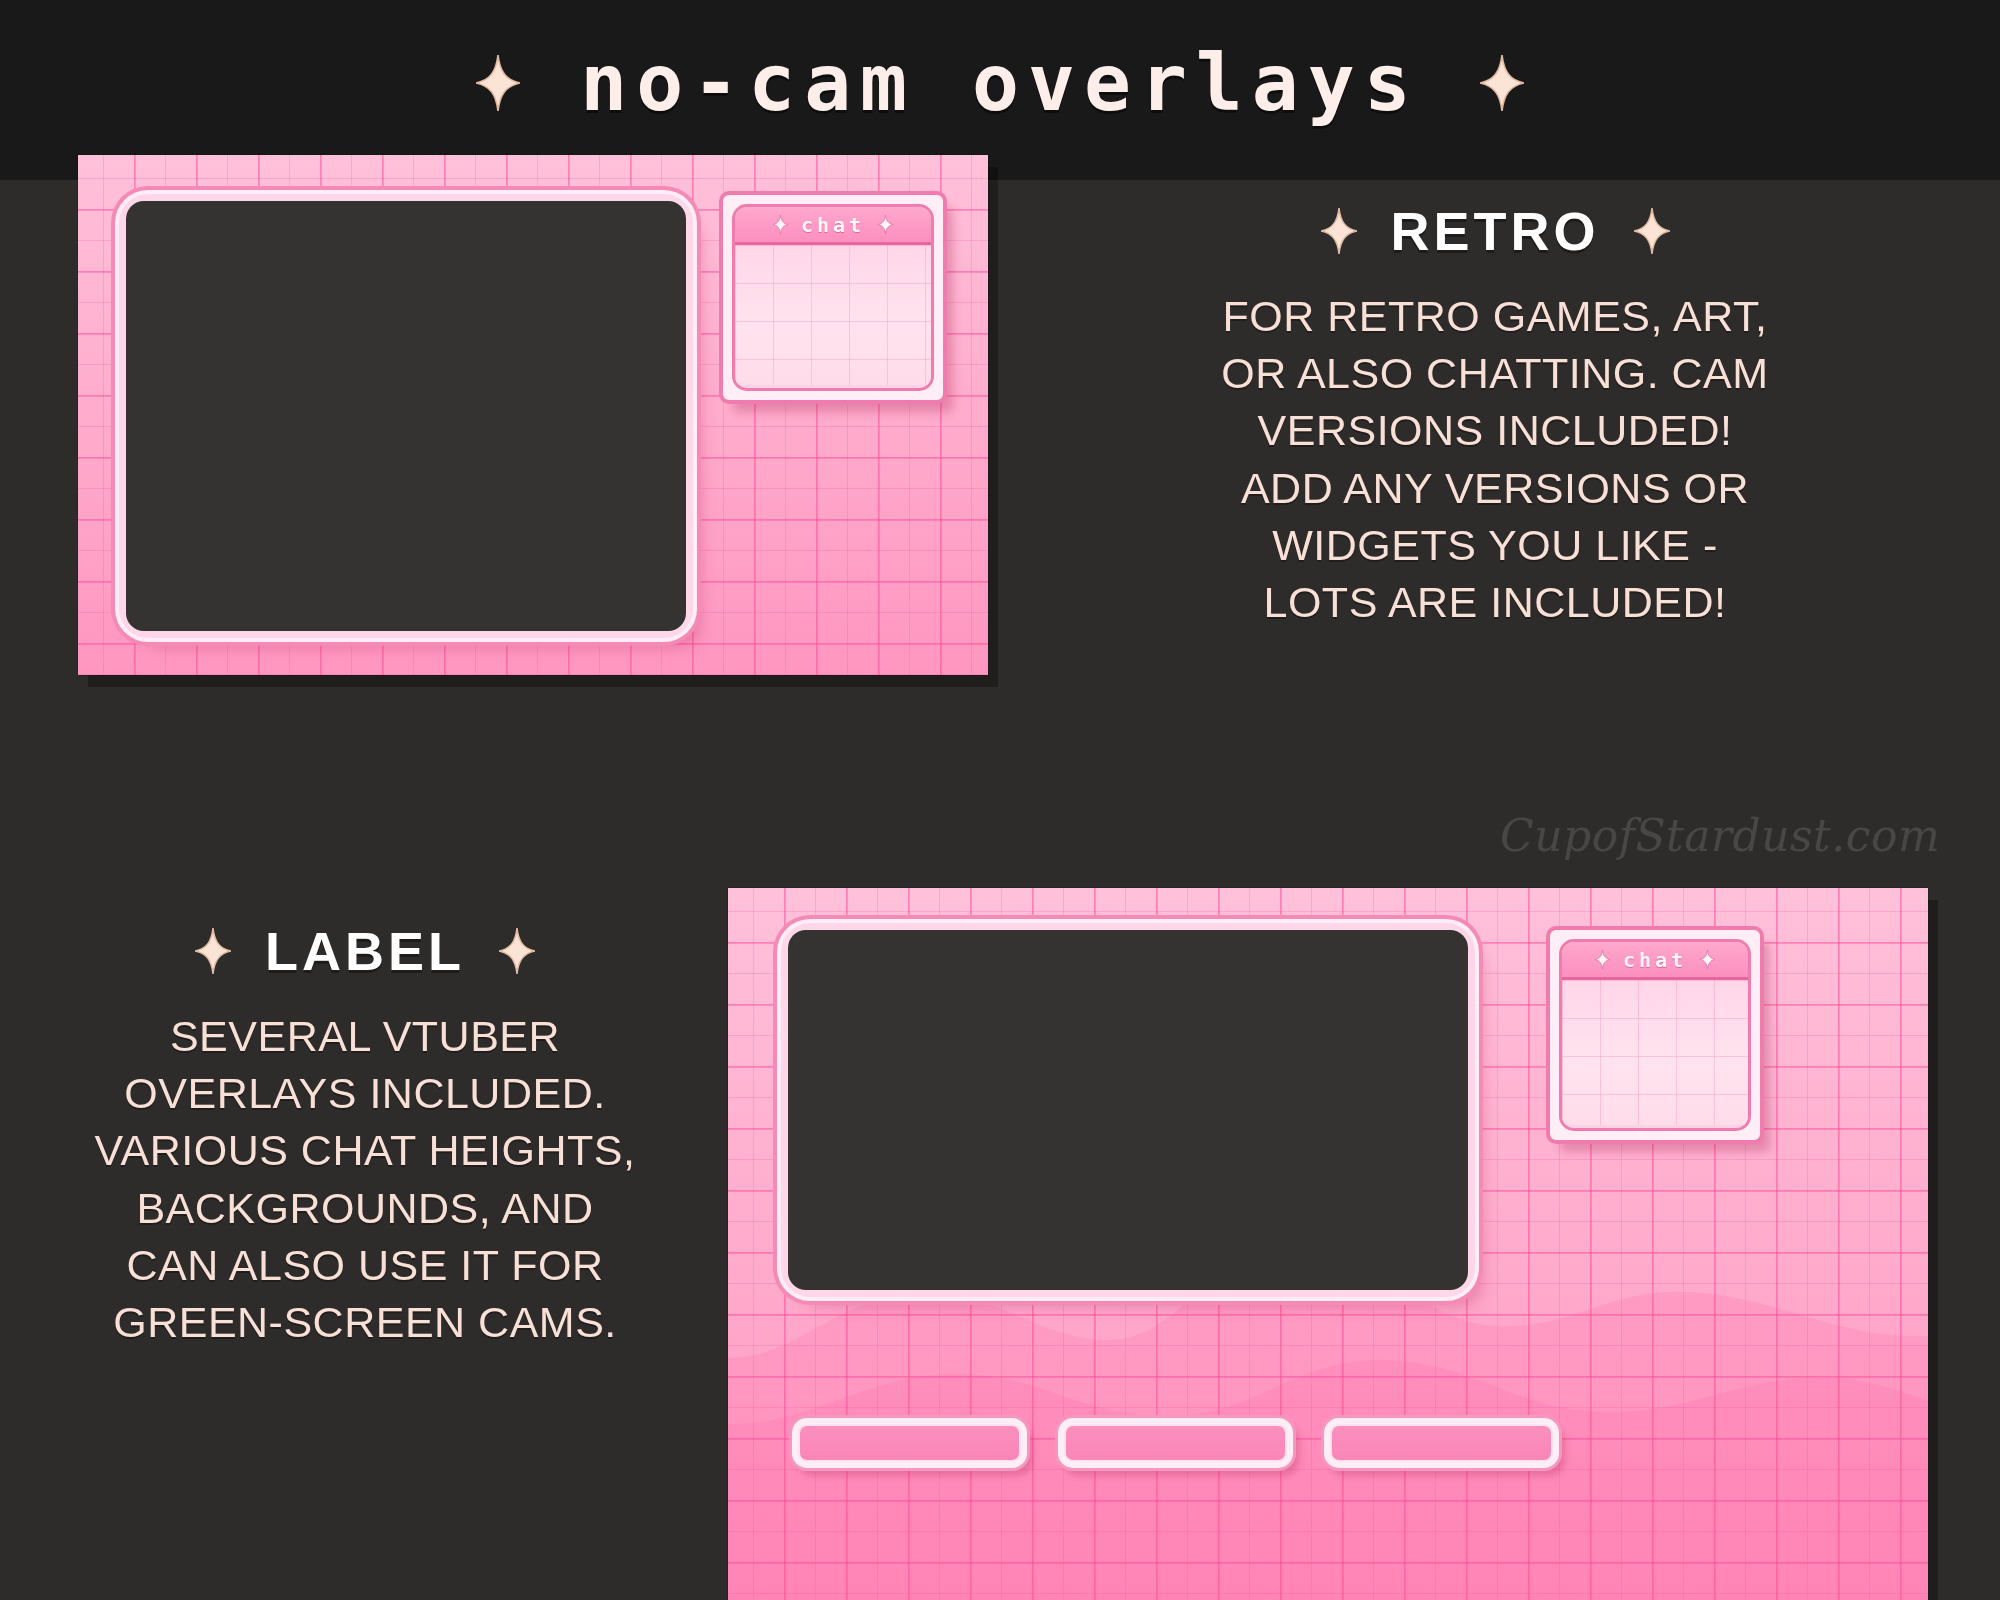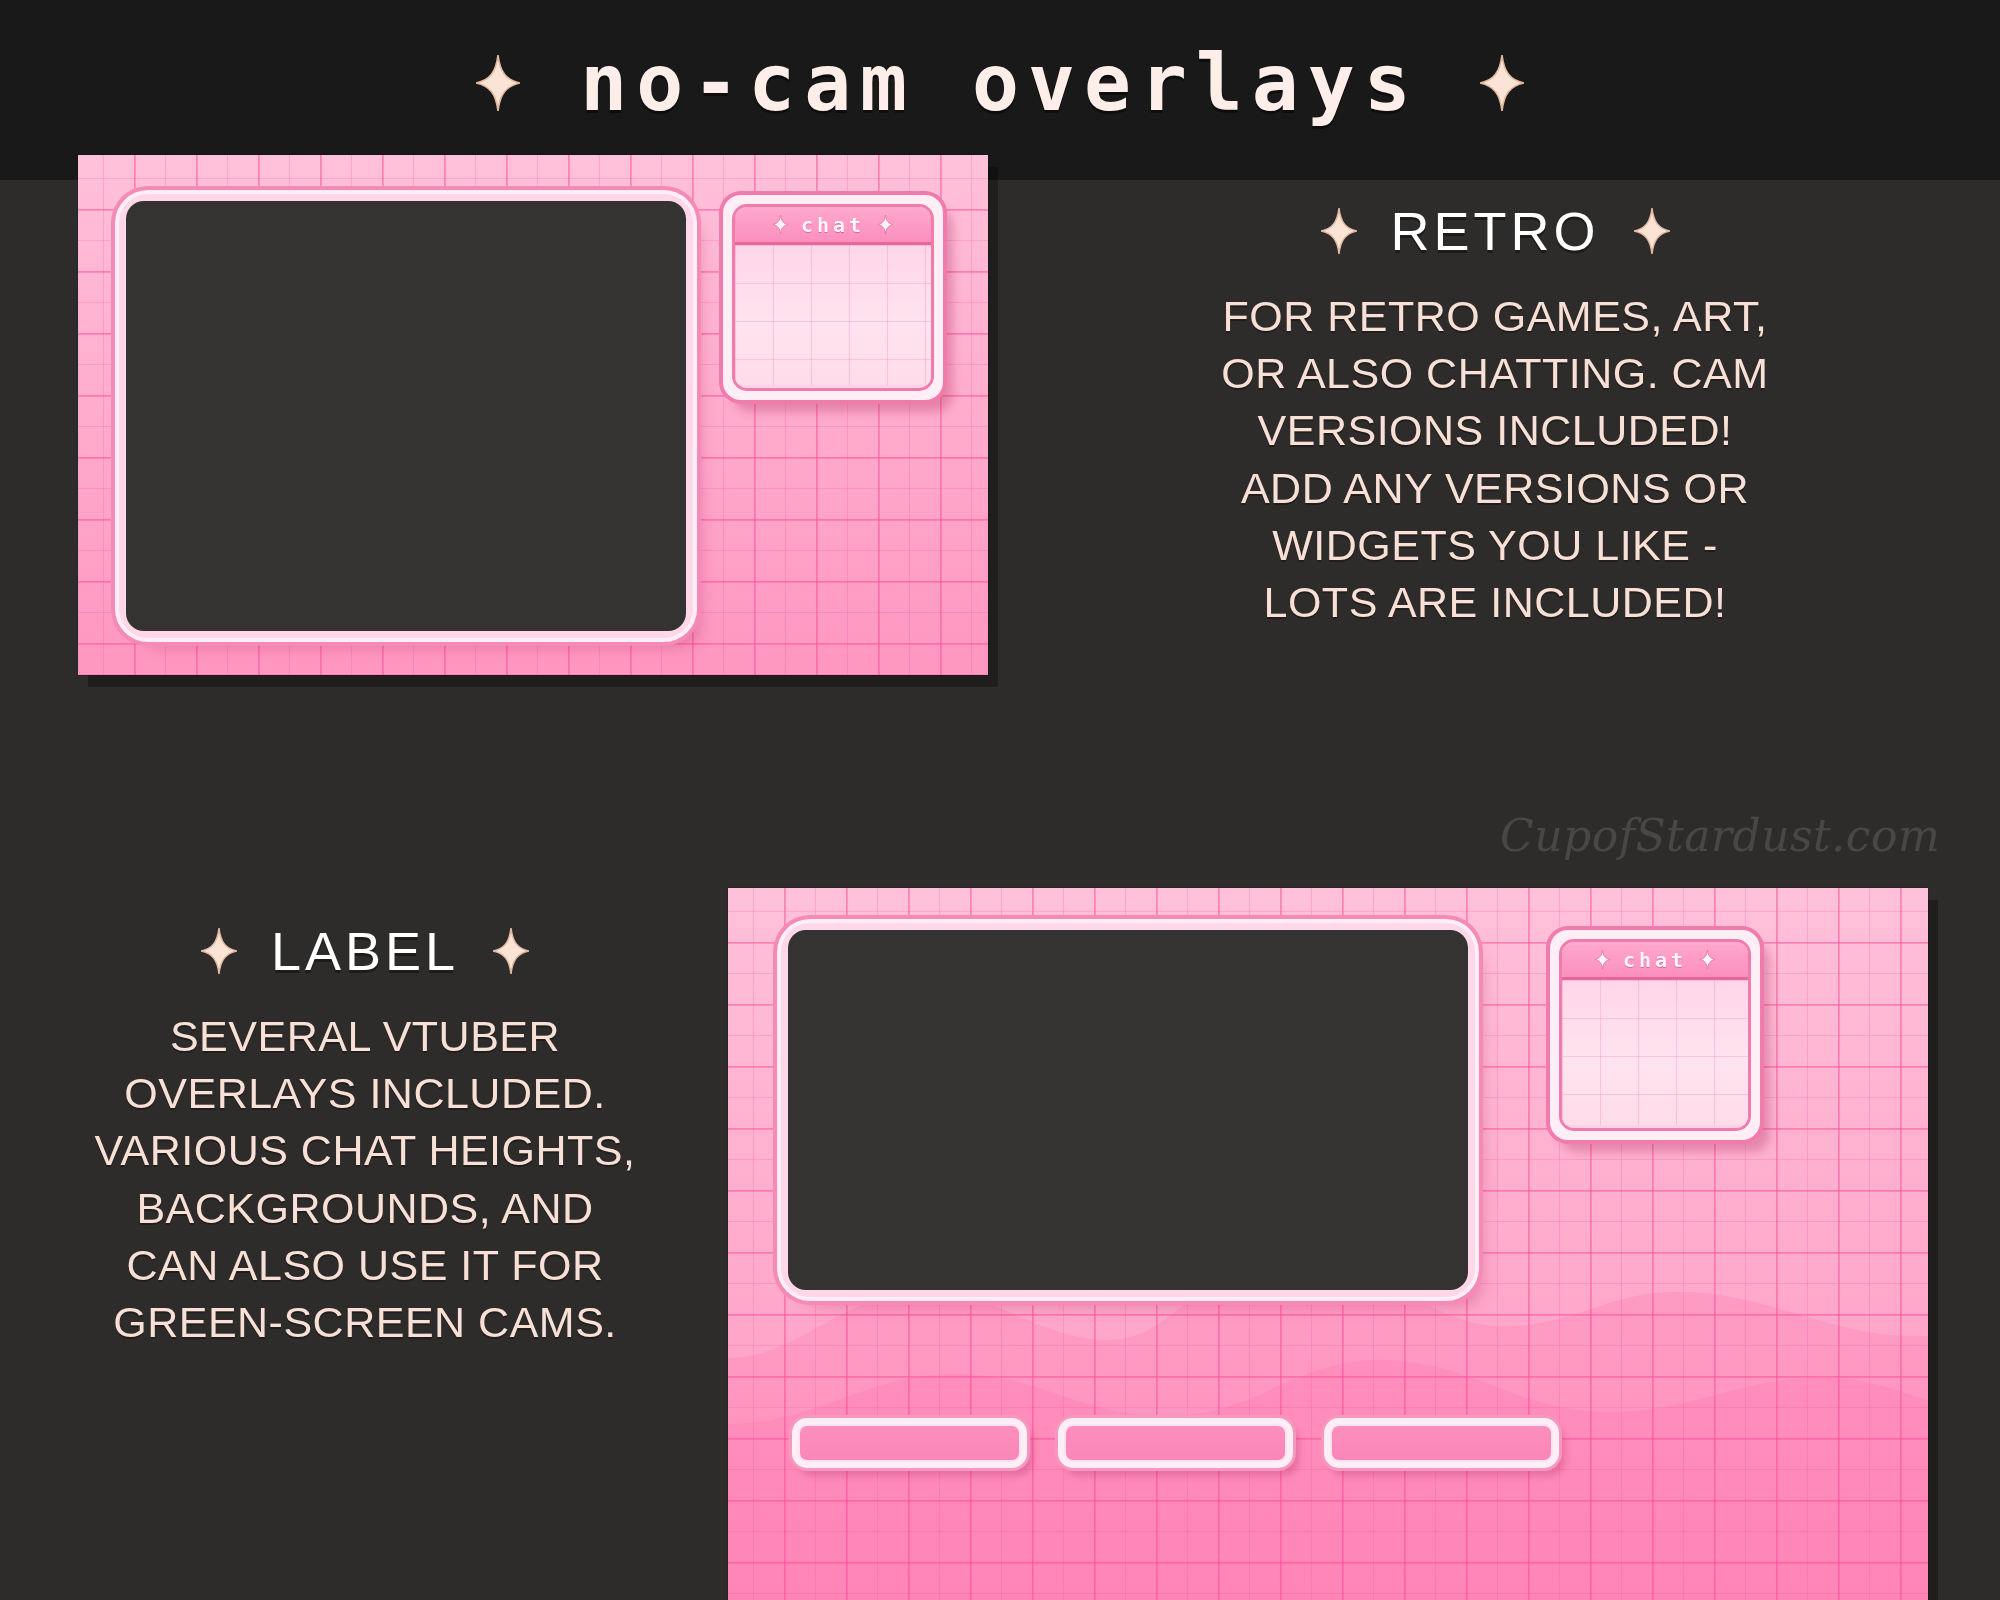--- a/index.html
+++ b/index.html
@@ -90,21 +90,21 @@
       0 0 0 7px #ffd7e8,
       0 0 0 11px #ffeef5,
       0 0 0 15px #f58ab6,
       14px 16px 16px rgba(170,40,90,.30);
   }
   .screen-inner { position:absolute; inset:0; border-radius:18px; background:#343331; }
 
   
   .chat {
     position:absolute;
-    border-radius:18px;
+    border-radius:6px;
     background:#ffeef5;
     padding:9px;
     box-shadow:
       0 0 0 4px #f07bad,
       10px 12px 10px rgba(170,40,90,.30);
   }
   .chat-frame {
     position:relative; width:100%; height:100%;
     border-radius:15px; overflow:hidden;
     border:3px solid #f07bad;
@@ -154,21 +154,21 @@
   }
 
   
   .info { position:absolute; text-align:center; }
   .info-head {
     display:flex; align-items:center; justify-content:center; gap:34px;
     margin-bottom:26px;
   }
   .info-head-text {
     font-family:"Liberation Sans", sans-serif;
-    font-size:54px; font-weight:400; letter-spacing:4px;
+    font-size:54px; font-weight:700; letter-spacing:4px;
     color:#ffffff;
     text-shadow:0 3px 0 rgba(0,0,0,.35);
     white-space:nowrap;
   }
   .info-body {
     font-family:"Liberation Sans", sans-serif;
     font-size:43px; font-weight:400; line-height:1.33;
     color:#f9e0d6;
     letter-spacing:.5px;
     text-shadow:0 2px 0 rgba(0,0,0,.30);

